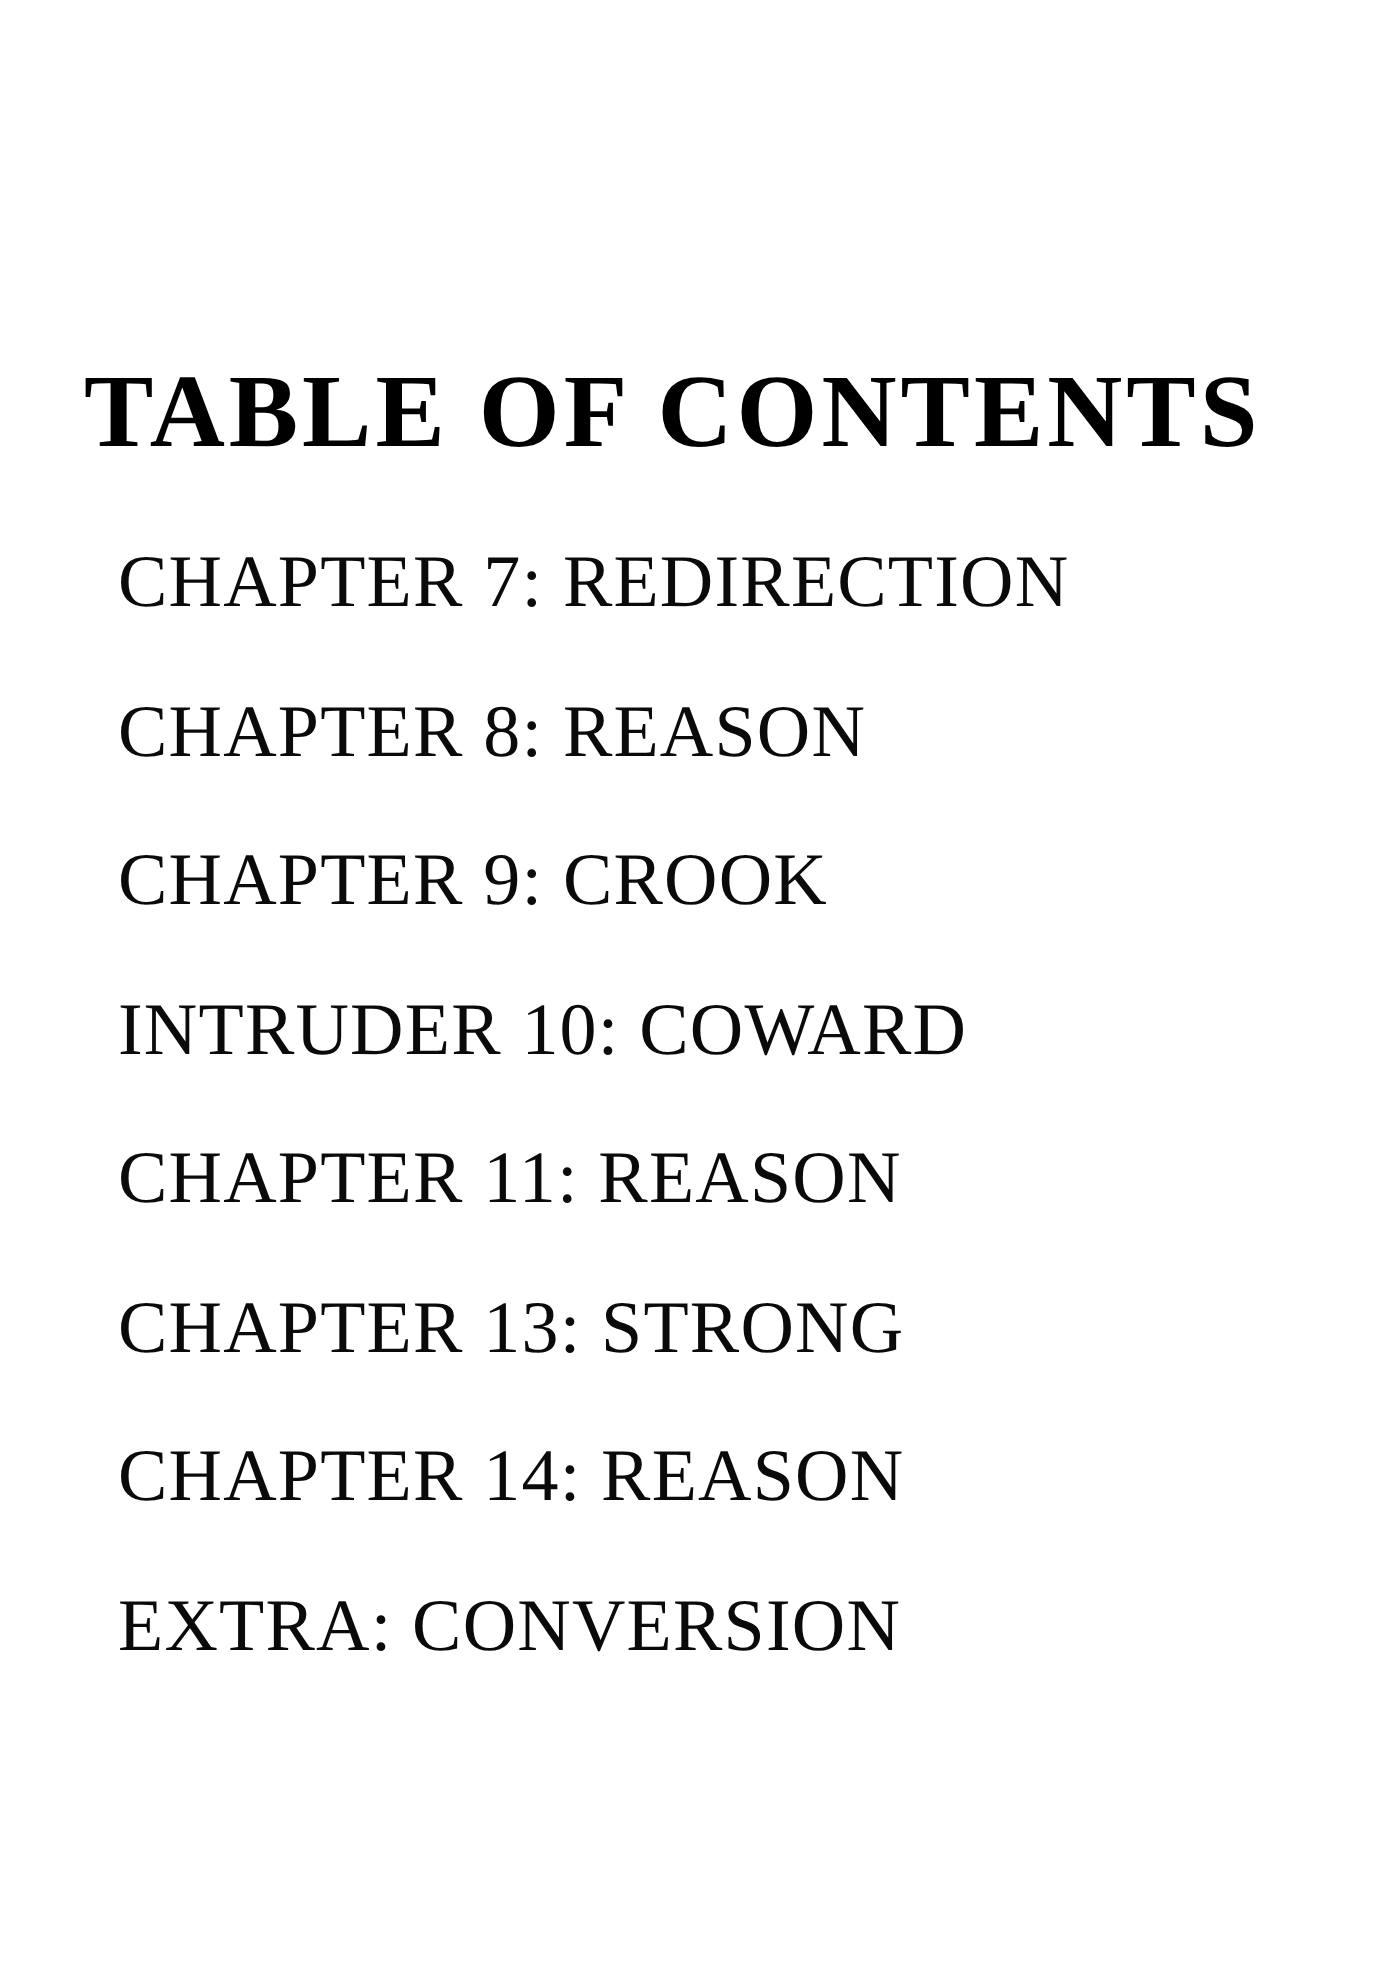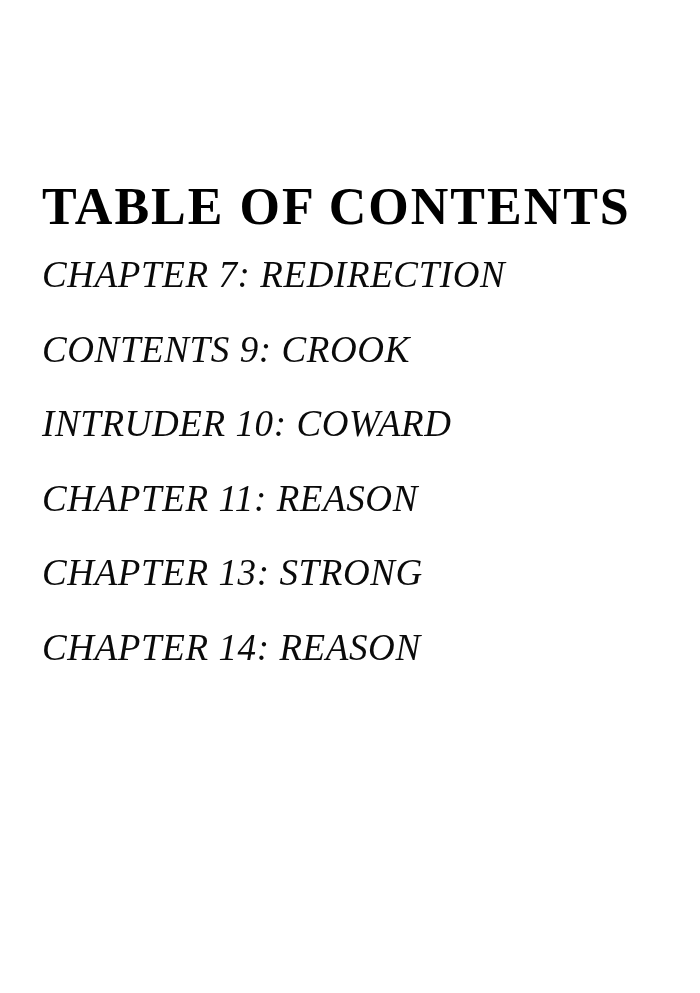--- a/index.html
+++ b/index.html
@@ -32,44 +32,45 @@
     letter-spacing: 2.0px;
     line-height: 1;
     white-space: nowrap;
     color: #000000;
   }
   .toc-list {
     position: absolute;
     left: 42px;
     top: 238px;
     right: 42px;
-    margin: 0;
+    margin: 17px;
     padding: 0;
     list-style: none;
-    font-style: italic;
   }
   .toc-entry {
     font-family: "Liberation Serif", serif;
     font-weight: 400;
     font-size: 37px;
     letter-spacing: 0.6px;
     line-height: 74.5px;
     white-space: nowrap;
     color: #0a0a0a;
   }
 </style>
 </head>
 <body>
 
 <div class="page">
 
   <h1 class="toc-title">TABLE OF CONTENTS</h1>
 
   <ul class="toc-list">
     <li class="toc-entry">CHAPTER 7: REDIRECTION</li>
-    <li class="toc-entry">CONTENTS 9: CROOK</li>
+    <li class="toc-entry">CHAPTER 8: REASON</li>
+    <li class="toc-entry">CHAPTER 9: CROOK</li>
     <li class="toc-entry">INTRUDER 10: COWARD</li>
     <li class="toc-entry">CHAPTER 11: REASON</li>
     <li class="toc-entry">CHAPTER 13: STRONG</li>
     <li class="toc-entry">CHAPTER 14: REASON</li>
+    <li class="toc-entry">EXTRA: CONVERSION</li>
   </ul>
 
 </div>
 
 </body></html>

